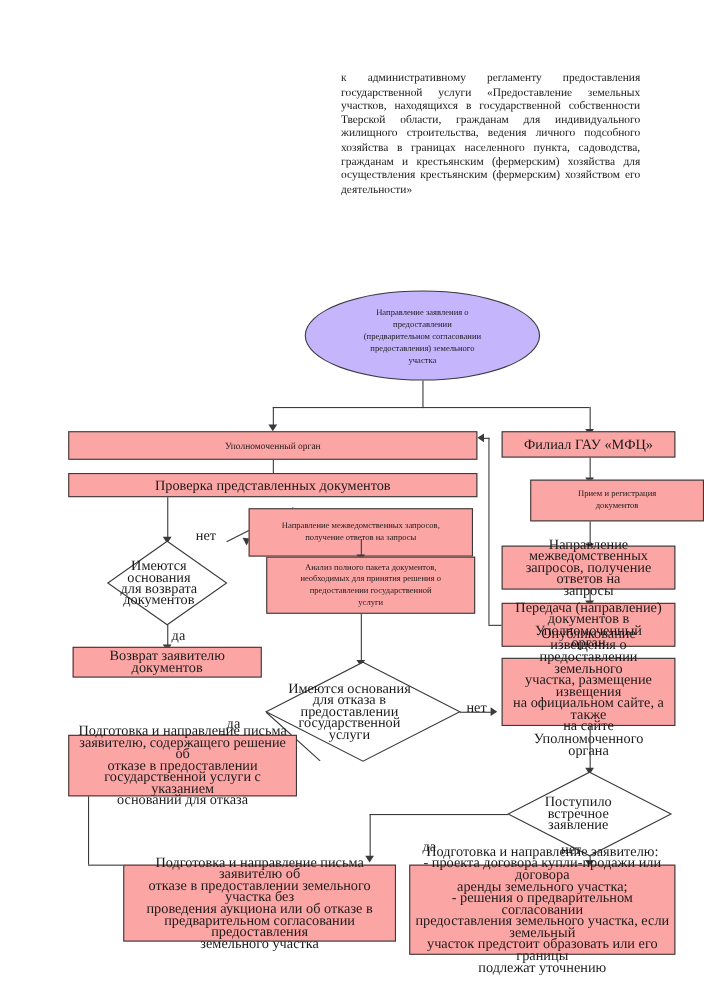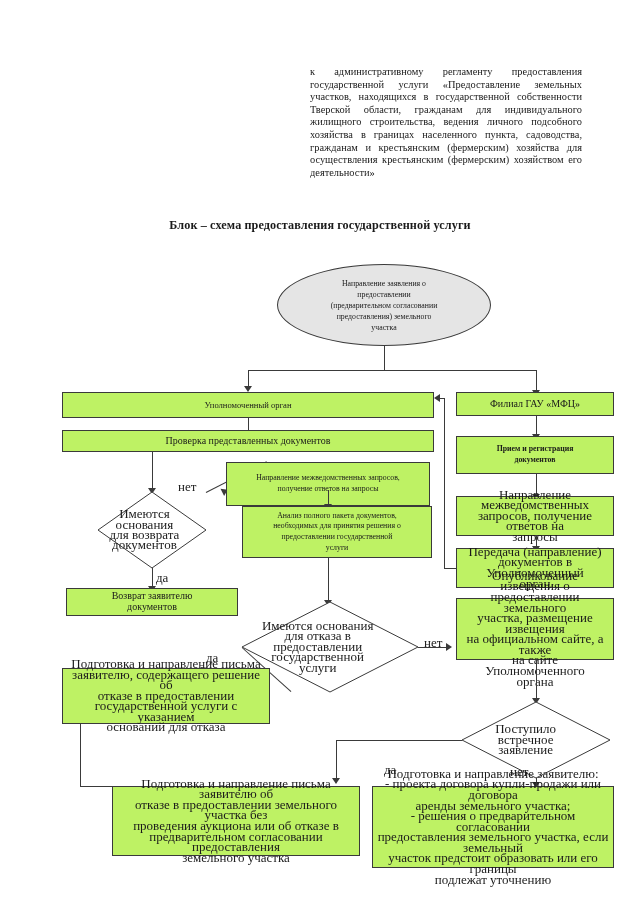--- a/index.html
+++ b/index.html
@@ -12,25 +12,25 @@
          font-size:12.5px;letter-spacing:.4px;}
   .addressee{position:absolute;top:66px;left:310px;width:272px;
              font-size:10.4px;line-height:12.6px;text-align:justify;
              text-justify:inter-word;}
   .addressee p{margin:0;}
   .doc-title{position:absolute;top:218px;left:0;width:640px;text-align:center;
              font-weight:bold;font-size:12.2px;letter-spacing:.1px;}
 
   
   .node{position:absolute;box-sizing:border-box;border:1px solid #3a3a3a;
-        background:#bef264;display:flex;align-items:center;justify-content:center;
+        background:#fca5a5;display:flex;align-items:center;justify-content:center;
         text-align:center;line-height:10.6px;padding:2px 4px;}
   .node span{display:block;width:100%;white-space:pre-line;}
   .oval{position:absolute;box-sizing:border-box;border:1px solid #3a3a3a;
-        border-radius:50%;background:#e5e5e5;display:flex;align-items:center;
+        border-radius:50%;background:#c4b5fd;display:flex;align-items:center;
         justify-content:center;text-align:center;line-height:11px;padding:6px 14px;}
   .oval span{display:block;width:100%;white-space:pre-line;}
 
   .dia{position:absolute;}
   .dia svg{position:absolute;inset:0;overflow:visible;}
   .dia .txt{position:absolute;inset:0;display:flex;align-items:center;
             justify-content:flex-start;text-align:center;line-height:10.4px;}
   .dia .txt span{display:block;width:86%;white-space:pre-line;}
 
   .ln{position:absolute;background:#3a3a3a;}
@@ -40,34 +40,33 @@
   .ar-d{border-left:4px solid transparent;border-right:4px solid transparent;
         border-top:6px solid #3a3a3a;}
   .ar-l{border-top:4px solid transparent;border-bottom:4px solid transparent;
         border-right:6px solid #3a3a3a;}
   .ar-r{border-top:4px solid transparent;border-bottom:4px solid transparent;
         border-left:6px solid #3a3a3a;}
   .elbl{position:absolute;font-size:13px;}
 
   .f74{font-size:13px;}
   .f78{font-size:7.8px;}
-  .f82{font-size:10px;}
+  .f82{font-size:13px;}
   .f86{font-size:8.6px;}
 </style>
 </head>
 <body>
 
 <div class="page">
 
 
   <div class="addressee">
     <p>к административному регламенту предоставления государственной услуги «Предоставление земельных участков, находящихся в государственной собственности Тверской области, гражданам для индивидуального жилищного строительства, ведения личного подсобного хозяйства в границах населенного пункта, садоводства, гражданам и крестьянским (фермерским) хозяйства для осуществления крестьянским (фермерским) хозяйством его деятельности»</p>
   </div>
 
-  <div class="doc-title">Блок – схема предоставления государственной услуги</div>
 
   <div>
 
     <div class="oval f78" style="left:277px;top:264px;width:214px;height:82px;">
       <span>Направление  заявления о
 предоставлении
 (предварительном согласовании
 предоставления) земельного
 участка</span>
     </div>
@@ -167,21 +166,21 @@
 оснований для отказа</span>
     </div>
 
     <div class="node f82" style="left:456px;top:392px;width:158px;height:24px;">
       <span>Филиал ГАУ «МФЦ»</span>
     </div>
 
     <div class="ln lnv" style="left:536px;top:416px;height:20px;"></div>
     <div class="ar ar-d" style="left:532px;top:434px;"></div>
 
-    <div class="node f78" style="left:456px;top:436px;width:158px;height:38px;font-weight:bold;">
+    <div class="node f78" style="left:482px;top:436px;width:158px;height:38px;">
       <span>Прием и регистрация
 документов</span>
     </div>
 
     <div class="ln lnv" style="left:536px;top:474px;height:22px;"></div>
     <div class="ar ar-d" style="left:532px;top:494px;"></div>
 
     <div class="node f74" style="left:456px;top:496px;width:158px;height:40px;">
       <span>Направление межведомственных
 запросов, получение ответов на

